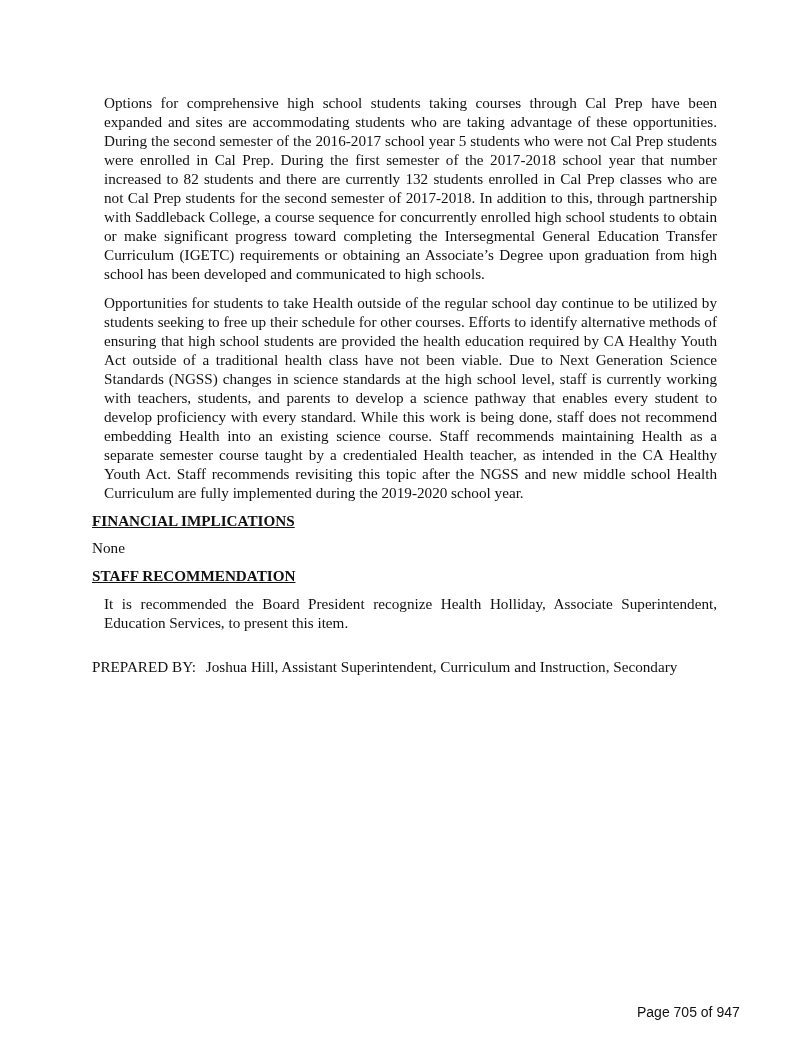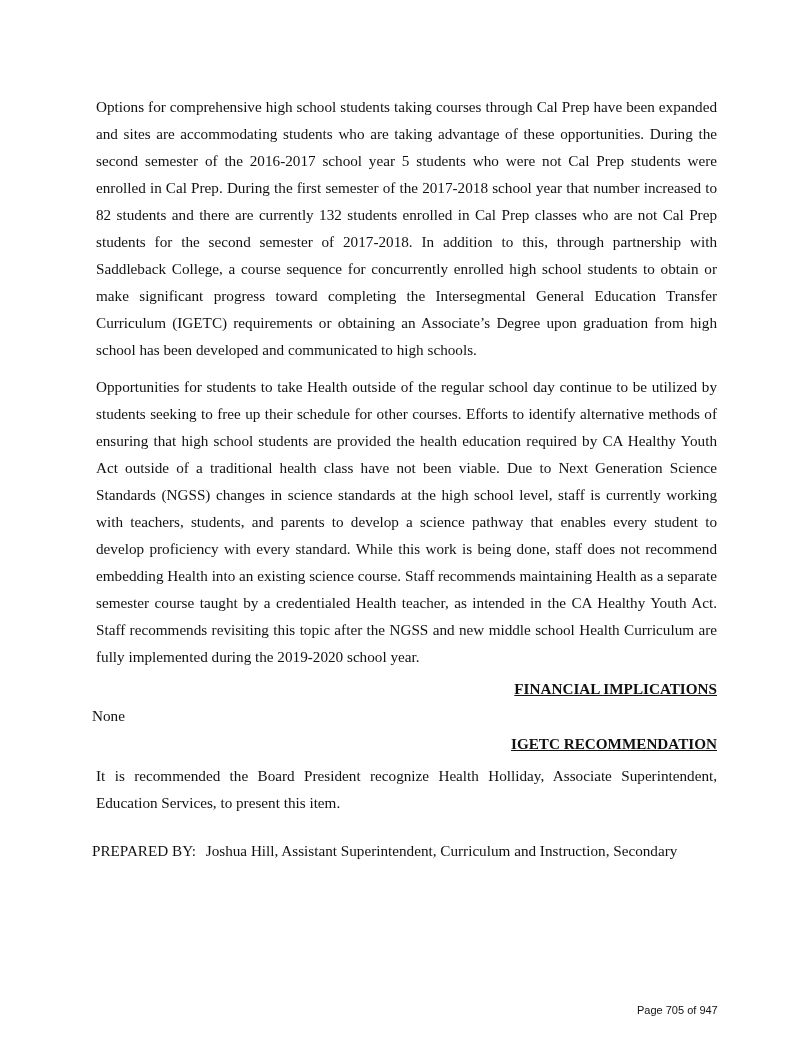--- a/index.html
+++ b/index.html
@@ -1,36 +1,36 @@
 <!DOCTYPE html>
 <html><head>
 <meta charset="utf-8">
 <style>
   html, body { margin: 0; padding: 0; background: #ffffff; }
   body { width: 809px; height: 1050px; position: relative; overflow: hidden; }
   .page { position: absolute; left: 92px; top: 93px; width: 625px; color: #111; font-family: "Liberation Serif", serif; font-size: 15.2px; }
-  .para { margin: 0 0 10px 4px; line-height: 27px; text-align: justify; text-align-last: left; }
-  .heading { font-weight: bold; text-decoration: underline; margin: 0 0 8px 0; line-height: 18.5px; text-align: right; }
+  .para { margin: 0 0 10px 12px; line-height: 19px; text-align: justify; text-align-last: left; }
+  .heading { font-weight: bold; text-decoration: underline; margin: 0 0 8px 0; line-height: 18.5px; }
   .simple { margin: 0 0 10px 0; line-height: 18.5px; }
   .sig { margin: 0 0 18px 0; line-height: 18.5px; white-space: nowrap; }
   .sig .lbl { font-weight: normal; margin-right: 6px; }
   .gap { height: 8px; }
-  .footer { position: absolute; left: 637px; top: 1004px; font-family: "Liberation Sans", sans-serif; font-size: 11px; color: #111; }
+  .footer { position: absolute; left: 637px; top: 1004px; font-family: "Liberation Sans", sans-serif; font-size: 14px; color: #111; }
 </style>
 </head>
 <body>
 
 <div class="page">
   <p class="para">Options for comprehensive high school students taking courses through Cal Prep have been expanded and sites are accommodating students who are taking advantage of these opportunities. During the second semester of the 2016-2017 school year 5 students who were not Cal Prep students were enrolled in Cal Prep. During the first semester of the 2017-2018 school year that number increased to 82 students and there are currently 132 students enrolled in Cal Prep classes who are not Cal Prep students for the second semester of 2017-2018. In addition to this, through partnership with Saddleback College, a course sequence for concurrently enrolled high school students to obtain or make significant progress toward completing the Intersegmental General Education Transfer Curriculum (IGETC) requirements or obtaining an Associate’s Degree upon graduation from high school has been developed and communicated to high schools.</p>
   <p class="para">Opportunities for students to take Health outside of the regular school day continue to be utilized by students seeking to free up their schedule for other courses. Efforts to identify alternative methods of ensuring that high school students are provided the health education required by CA Healthy Youth Act outside of a traditional health class have not been viable. Due to Next Generation Science Standards (NGSS) changes in science standards at the high school level, staff is currently working with teachers, students, and parents to develop a science pathway that enables every student to develop proficiency with every standard. While this work is being done, staff does not recommend embedding Health into an existing science course. Staff recommends maintaining Health as a separate semester course taught by a credentialed Health teacher, as intended in the CA Healthy Youth Act. Staff recommends revisiting this topic after the NGSS and new middle school Health Curriculum are fully implemented during the 2019-2020 school year.</p>
 
   <div class="heading">FINANCIAL IMPLICATIONS</div>
   <p class="simple">None</p>
 
-  <div class="heading">IGETC RECOMMENDATION</div>
+  <div class="heading">STAFF RECOMMENDATION</div>
   <p class="para">It is recommended the Board President recognize Health Holliday, Associate Superintendent, Education Services, to present this item.</p>
   <div class="gap"></div>
   <div class="gap"></div>
 
   <p class="sig"><span class="lbl">PREPARED BY:</span> <span>Joshua Hill, Assistant Superintendent, Curriculum and Instruction, Secondary</span></p>
 </div>
 
 <div class="footer">Page 705 of 947</div>
 
 </body></html>

